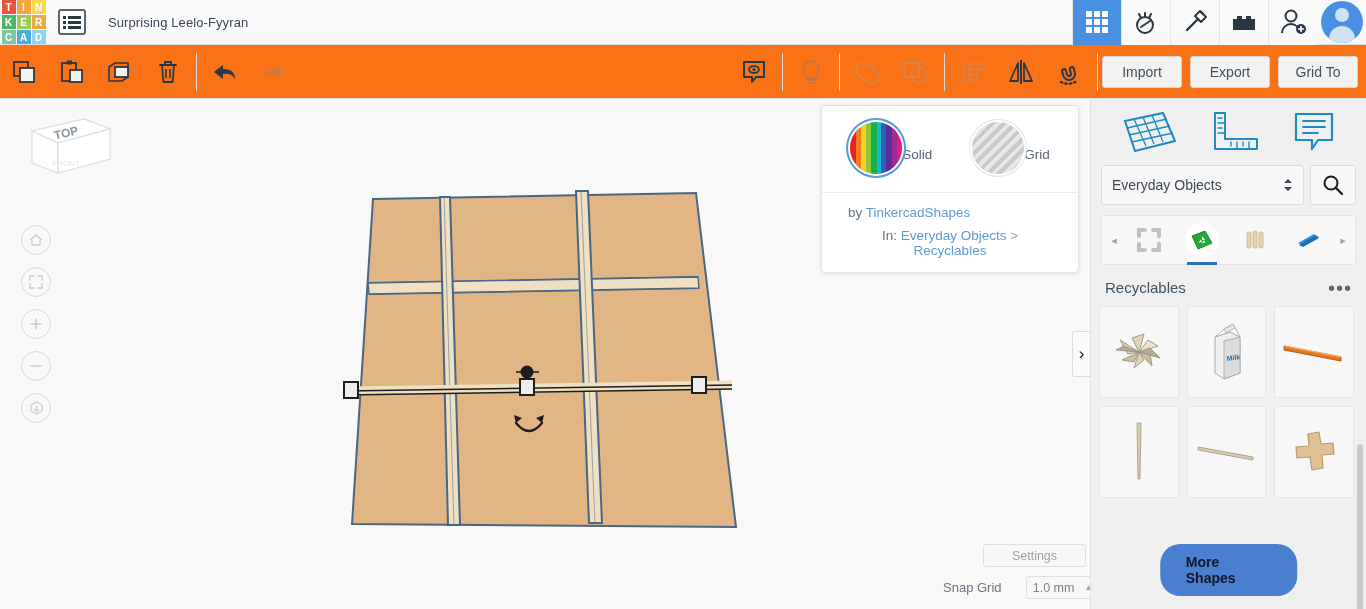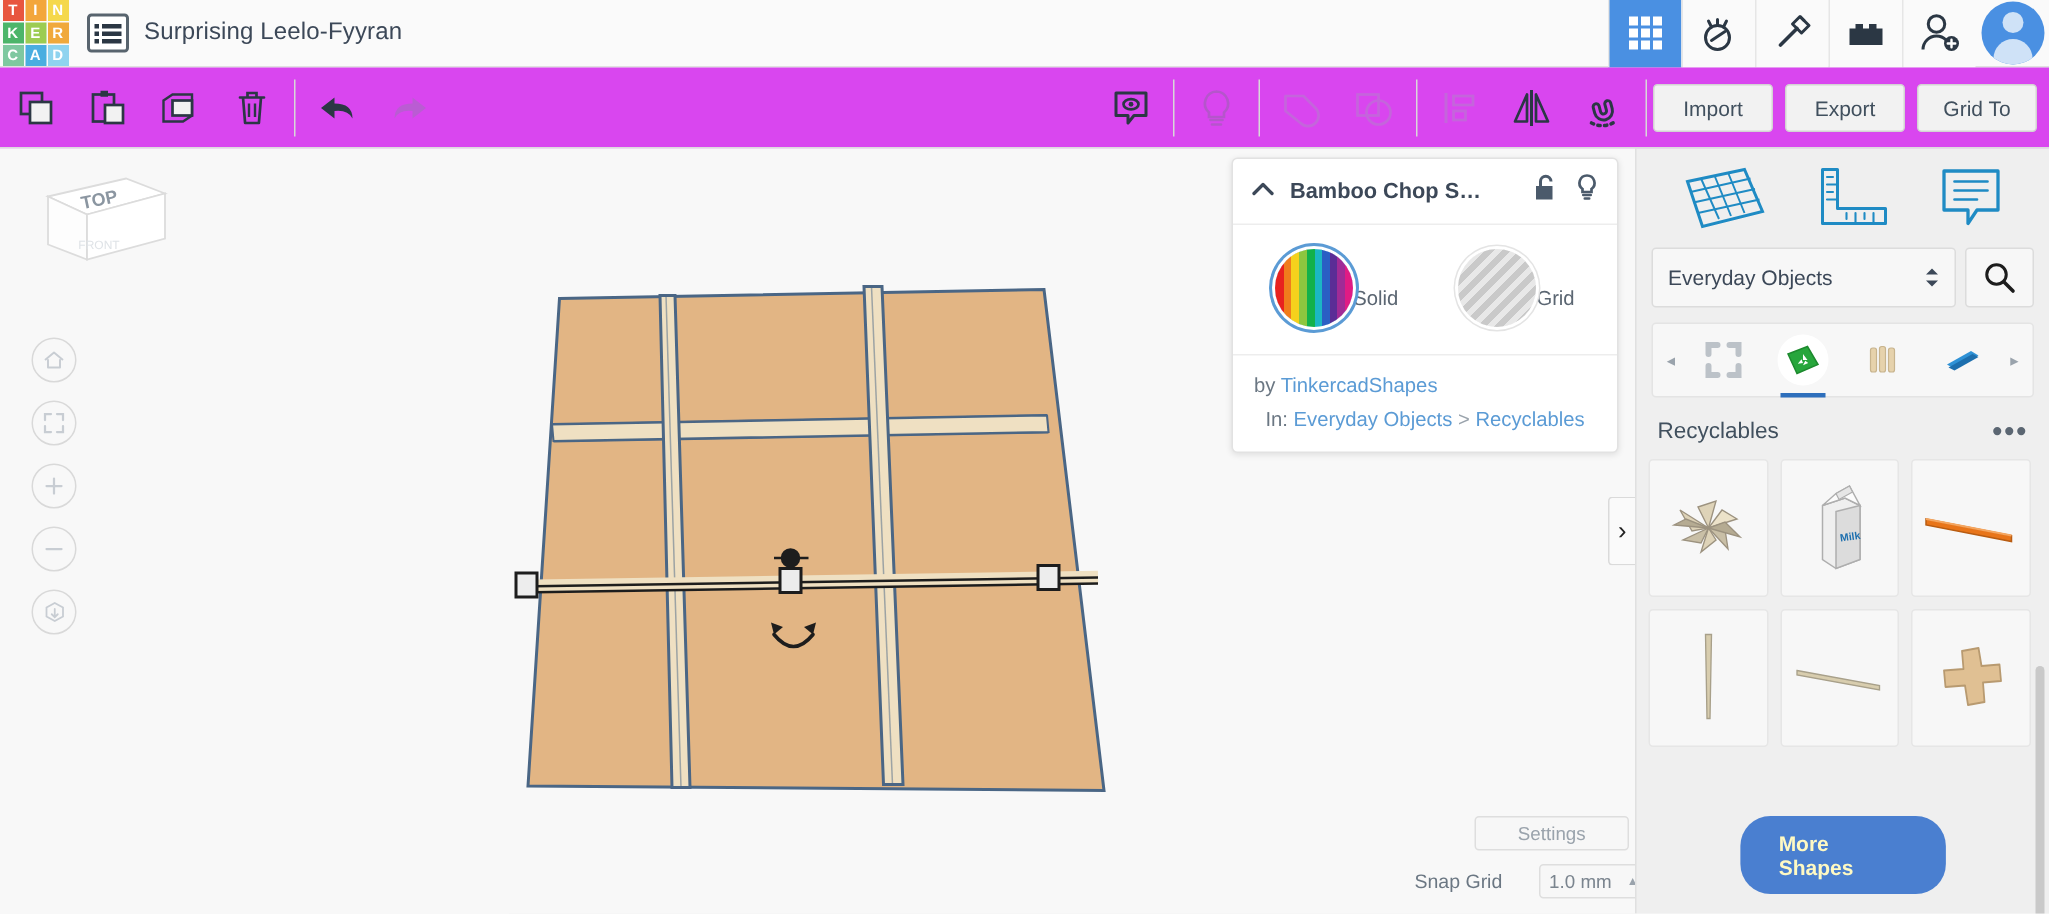--- a/index.html
+++ b/index.html
@@ -33,21 +33,21 @@
   .menu-btn {
     width: 28px; height: 26px; margin-left: 12px;
     border: 2px solid #58646e; border-radius: 3px;
     display: flex; flex-direction: column; justify-content: center;
     align-items: center; gap: 2px; cursor: pointer; background: #fff;
   }
   .menu-row { display: flex; align-items: center; gap: 2px; }
   .menu-dot { width: 3px; height: 3px; background: #2b3744; }
   .menu-bar { width: 13px; height: 3px; background: #2b3744; }
   .doc-title {
-    margin-left: 10px; font-size: 16px; color: #3c4858; font-weight: normal;
+    margin-left: 22px; font-size: 13px; color: #3c4858; font-weight: normal;
     letter-spacing: .1px;
   }
   .header-right {
     margin-left: auto; display: flex; align-items: stretch; height: 45px;
   }
   .hicon {
     width: 49px; height: 45px; display: flex; align-items: center;
     justify-content: center; border-left: 1px solid #e6e6e6; cursor: pointer;
     background: #fafafa;
   }
@@ -66,21 +66,21 @@
   .avatar::before { content:""; position:absolute; left:50%; top:7px;
     transform:translateX(-50%); width:14px; height:14px;
     border-radius:50%; background:#cfe2f7; }
   .avatar::after { content:""; position:absolute; left:50%; top:25px;
     transform:translateX(-50%); width:26px; height:22px;
     border-radius:13px 13px 0 0; background:#cfe2f7; }
 
   
   .toolbar {
     position: absolute; top: 45px; left: 0; width: 1366px; height: 54px;
-    background: #d946ef; border-bottom: 1px solid #dcdcdc;
+    background: #f97316; border-bottom: 1px solid #dcdcdc;
     display: flex; align-items: center;
   }
   .tbtn {
     width: 48px; height: 54px; display: flex; align-items: center;
     justify-content: center; cursor: pointer;
   }
   .tsep { width: 1px; height: 38px; background: #d8d8d8; margin: 0 4px; }
   .tspacer { flex: 1; }
   .tbtn.dim { opacity: .32; }
   .txtbtn {
@@ -138,21 +138,21 @@
       #12b14b 41%, #12b14b 51%, #1bb7c4 51%, #1bb7c4 60%,
       #2a5fc4 60%, #2a5fc4 70%, #5b2d96 70%, #5b2d96 80%,
       #a02b96 80%, #a02b96 90%, #e01b84 90%, #e01b84 100%);
     box-shadow: 0 0 0 2px #fff, 0 0 0 4px #5b9bd5;
   }
   .swatch.hole {
     background: repeating-linear-gradient(-45deg, #c9c9c9 0 4px, #e8e8e8 4px 8px);
     box-shadow: 0 0 0 2px #fff, 0 0 0 3px #e4e4e4;
   }
   .swatch-label { margin-top: 13px; font-size: 13.5px; color: #5b6672; }
-  .insp-foot { border-top: 1px solid #ededed; padding: 12px 14px 14px; }
+  .insp-foot { border-top: 1px solid #ededed; padding: 12px 26px 14px; }
   .insp-foot div { font-size: 13.5px; color: #6b7783; margin-bottom: 8px; }
   .insp-foot div:last-child { margin-bottom: 0; text-align: center; }
   .lnk { color: #5b9bd5; }
 
   
   .settings-btn {
     position: absolute; left: 983px; top: 544px; width: 103px; height: 23px;
     background: #f7f7f7; border: 1px solid #dedede; border-radius: 3px;
     font-size: 12.5px; color: #9aa3ac; display: flex; align-items: center;
     justify-content: center; cursor: pointer;
@@ -227,21 +227,21 @@
     height: 92px; background: #f7f7f7; border: 1px solid #e6e6e6;
     border-radius: 3px; display: flex; align-items: center;
     justify-content: center; cursor: pointer;
   }
   .sb-scroll {
     position: absolute; right: 3px; top: 345px; width: 6px; height: 210px;
     background: #c9c9c9; border-radius: 3px;
   }
   .more-shapes {
     position: absolute; left: 50%; transform: translateX(-50%); bottom: 13px;
-    background: #4a7fd0; color: #fef9c3; font-size: 14px; font-weight: bold;
+    background: #4a7fd0; color: #0f172a; font-size: 14px; font-weight: bold;
     padding: 10px 26px; border-radius: 20px; cursor: pointer; margin-top: 32px;
   }
 </style>
 </head>
 <body>
 
 <div class="app">
 
   <div class="header">
     <div class="logo" id="logo">
@@ -485,40 +485,20 @@
         <path d="M176 244 q13 16 26 0" fill="none" stroke="#1d1d1d" stroke-width="2.4" stroke-linecap="round"></path>
         <path d="M176 244 l-2 -8 l8 3 Z" fill="#1d1d1d"></path>
         <path d="M202 244 l2 -8 l-8 3 Z" fill="#1d1d1d"></path>
       </svg>
     </div>
 
     <div class="collapse-tab">›</div>
   </div>
 
   <div class="inspector">
-    <div class="insp-head">
-      <span>
-        <svg width="16" height="12" viewBox="0 0 16 12">
-          <path d="M2 9 L8 3 L14 9" fill="none" stroke="#3c4858" stroke-width="2.2" stroke-linecap="round" stroke-linejoin="round"></path>
-        </svg>
-      </span>
-      <span class="insp-title">Bamboo Chop S…</span>
-      <span style="margin-right:12px;">
-        <svg width="16" height="18" viewBox="0 0 16 18">
-          <rect x="2" y="8" width="11" height="9" fill="#4b5a6b"></rect>
-          <path d="M5 8 V5 a3.5 3.5 0 0 1 7 0" fill="none" stroke="#4b5a6b" stroke-width="2"></path>
-        </svg>
-      </span>
-      <span>
-        <svg width="16" height="18" viewBox="0 0 16 18">
-          <path d="M8 1 a5 5 0 0 1 3 9 v2 h-6 v-2 a5 5 0 0 1 3 -9 Z" fill="none" stroke="#4b5a6b" stroke-width="1.8"></path>
-          <path d="M5.5 14 h5 M6.5 16.3 h3" stroke="#4b5a6b" stroke-width="1.7" stroke-linecap="round"></path>
-        </svg>
-      </span>
-    </div>
 
     <div class="insp-body">
       <div class="swatch-wrap">
         <div class="swatch solid"></div>
         <div class="swatch-label">Solid</div>
       </div>
       <div class="swatch-wrap">
         <div class="swatch hole"></div>
         <div class="swatch-label">Grid</div>
       </div>

